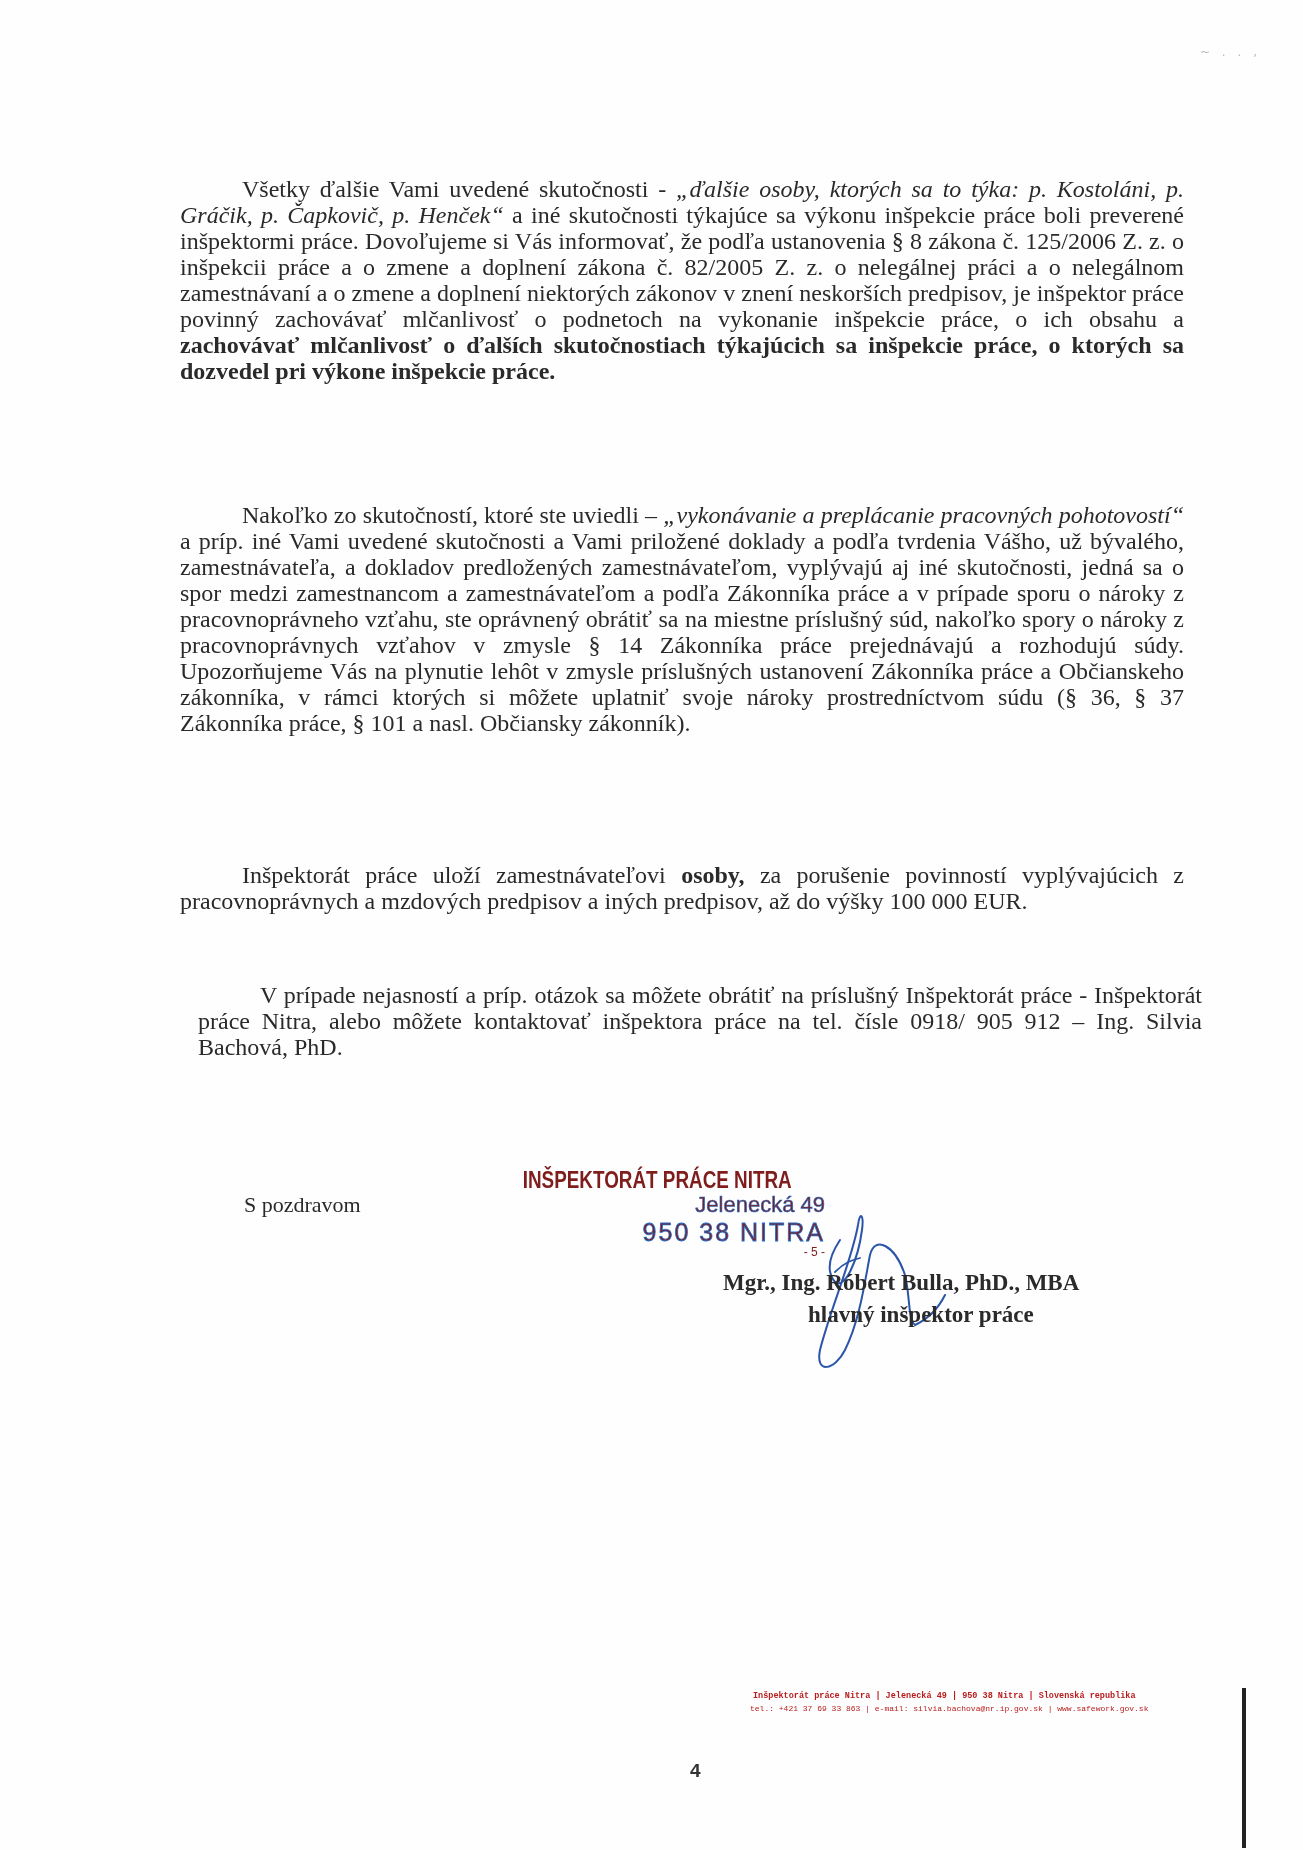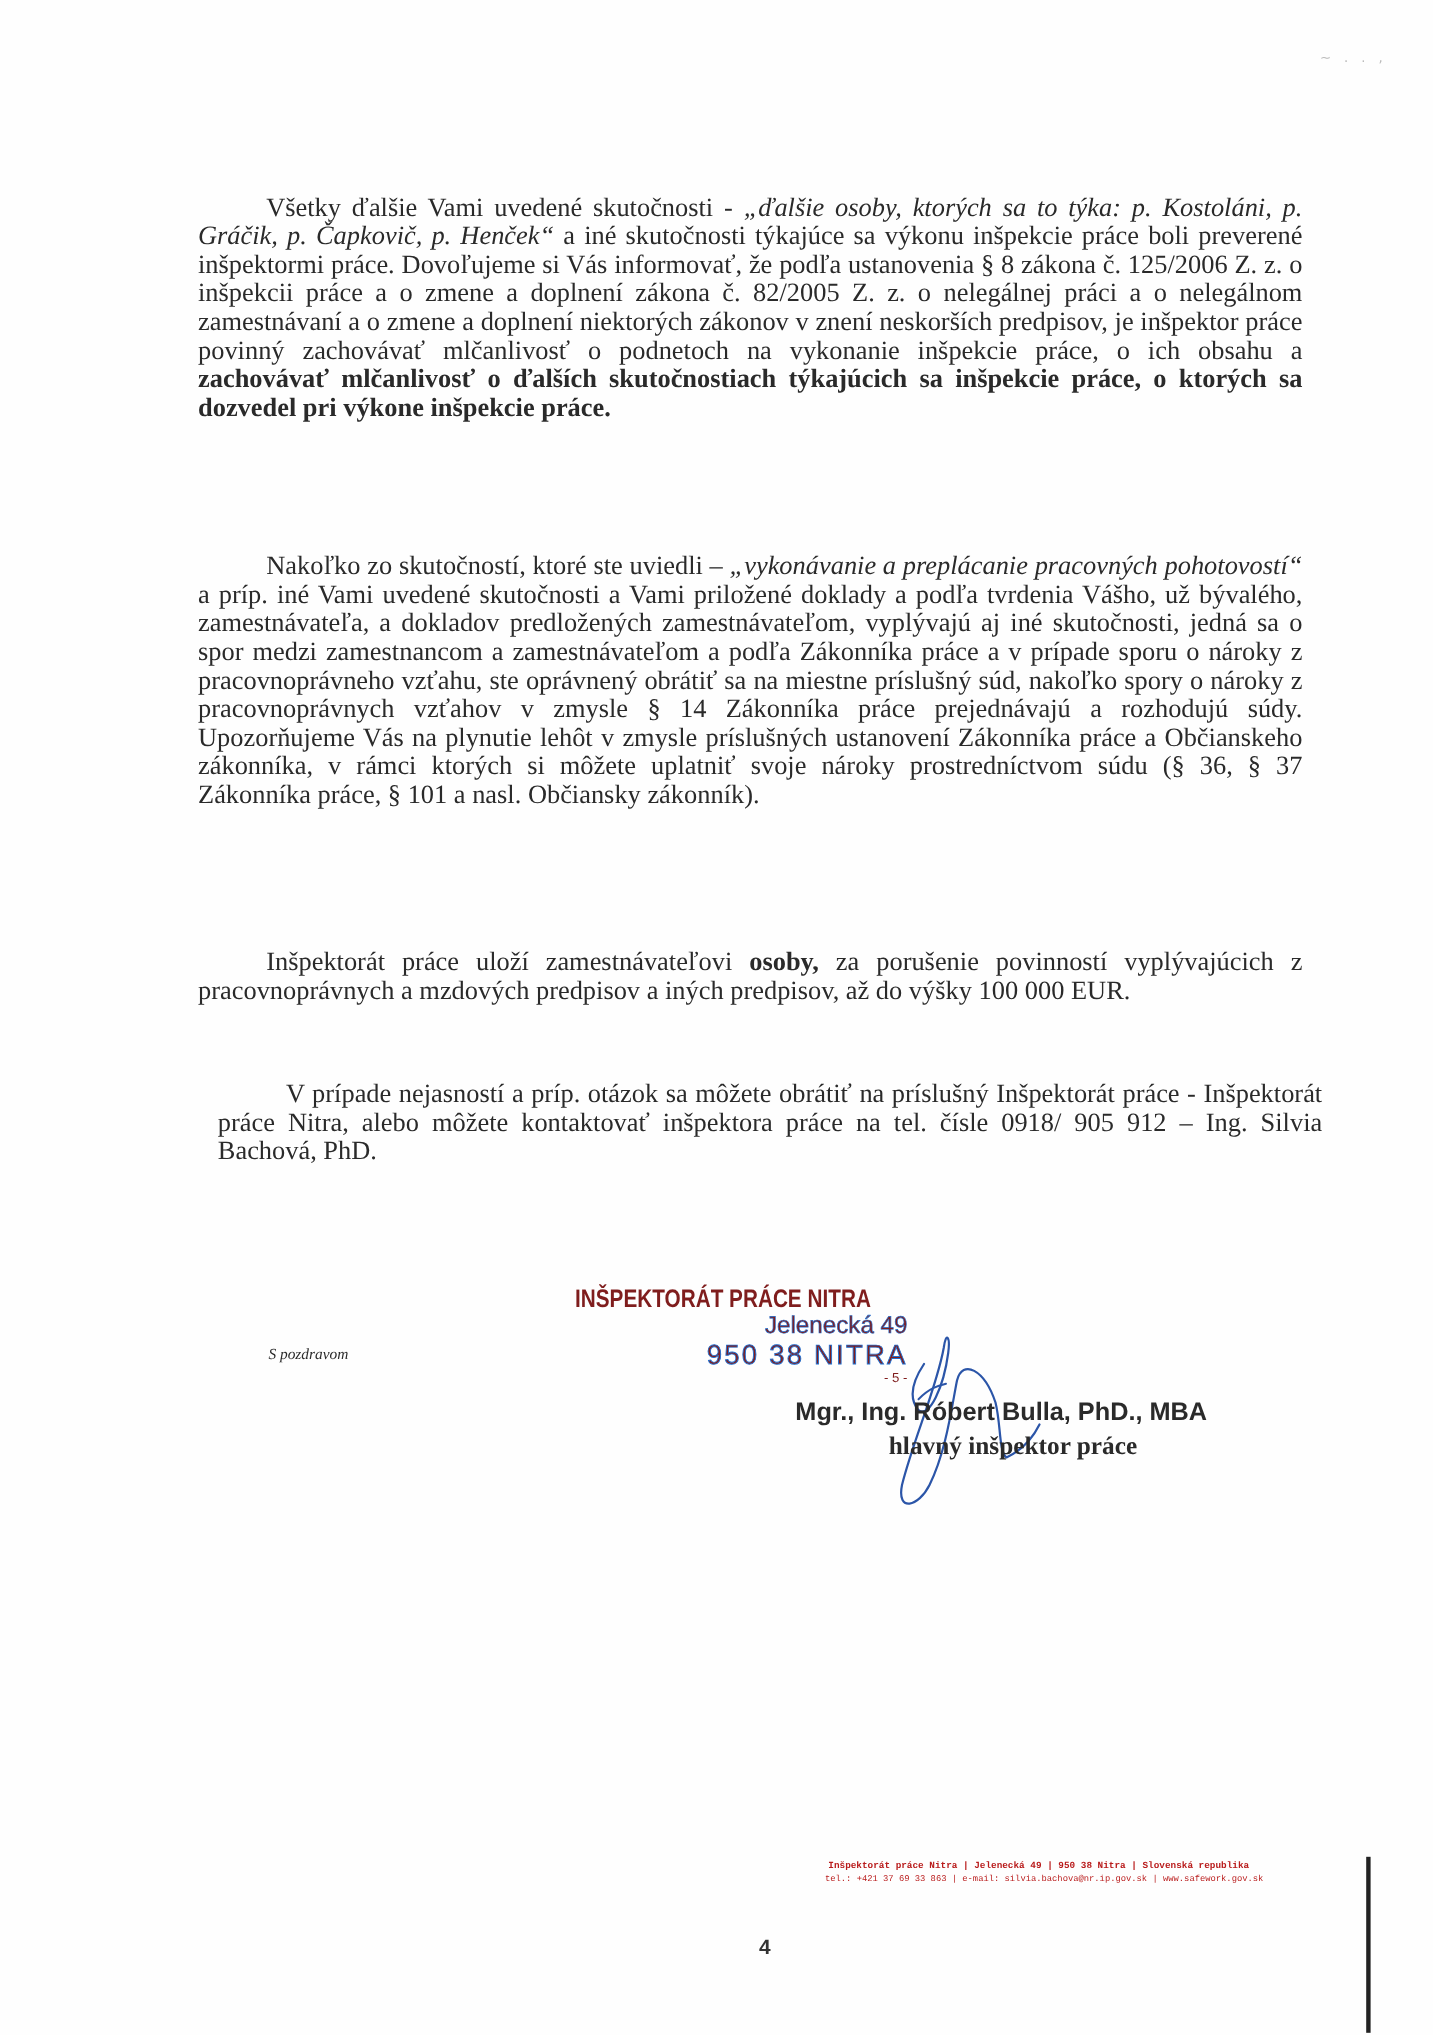--- a/index.html
+++ b/index.html
@@ -12,27 +12,27 @@
     color: #2a2a2a; text-align: justify; text-align-last: left;
   }
   .para { margin: 0; }
   .indent { text-indent: 62px; }
   .p1 { top: 176px; }
   .p2 { top: 502px; }
   .p3 { top: 862px; }
   .p4 { top: 982px; margin-left: 18px; }
   i { font-style: italic; }
   b { font-weight: bold; }
-  .greeting { position: absolute; left: 244px; top: 1224px; font-family: "Liberation Serif", serif; font-size: 14px; color: #2a2a2a; font-style: italic; }
+  .greeting { position: absolute; left: 244px; top: 1192px; font-family: "Liberation Serif", serif; font-size: 22px; color: #2a2a2a; }
   .stamp { position: absolute; left: 455px; top: 1168px; width: 370px; text-align: right; color: #7f1d1d; font-family: "Liberation Sans", sans-serif; font-weight: bold; }
   .stamp .s1 { font-size: 23px; letter-spacing: 0px; transform: scaleX(0.82); transform-origin: center; display: block; line-height: 24px; }
   .stamp .s2 { font-size: 22px; line-height: 26px; display: block; font-weight: normal; -webkit-text-stroke: 0.6px #1f6fd1; }
   .stamp .s3 { font-size: 25px; line-height: 28px; display: block; letter-spacing: 2px; font-weight: normal; -webkit-text-stroke: 0.8px #1f6fd1; }
   .stamp .s4 { font-size: 12px; line-height: 12px; display: block; font-weight: normal; }
-  .sig-name { position: absolute; left: 723px; top: 1270px; font-family: Liberation Sans, sans-serif; font-weight: bold; font-size: 23px; color: #2a2a2a; }
+  .sig-name { position: absolute; left: 723px; top: 1270px; font-family: Liberation Serif, serif; font-weight: bold; font-size: 23px; color: #2a2a2a; }
   .sig-title { position: absolute; left: 808px; top: 1302px; font-family: "Liberation Serif", serif; font-weight: bold; font-size: 23px; color: #2a2a2a; }
   .signature { position: absolute; left: 790px; top: 1200px; width: 200px; height: 180px; }
   .footer { position: absolute; left: 750px; top: 1691px; width: 480px; font-family: Liberation Mono, monospace; color: #b91c1c; }
   .footer .f1 { font-size: 8.5px; font-weight: bold; margin-left: 3px; white-space: nowrap; }
   .footer .f2 { font-size: 8px; margin-top: 3px; white-space: nowrap; }
   .footer-bar { position: absolute; left: 1242px; top: 1688px; width: 4px; height: 160px; background: #222; }
   .page-num { position: absolute; left: 690px; top: 1760px; font-family: "Liberation Sans", sans-serif; font-weight: bold; font-size: 19px; color: #333; }
 </style>
 </head>
 <body>

